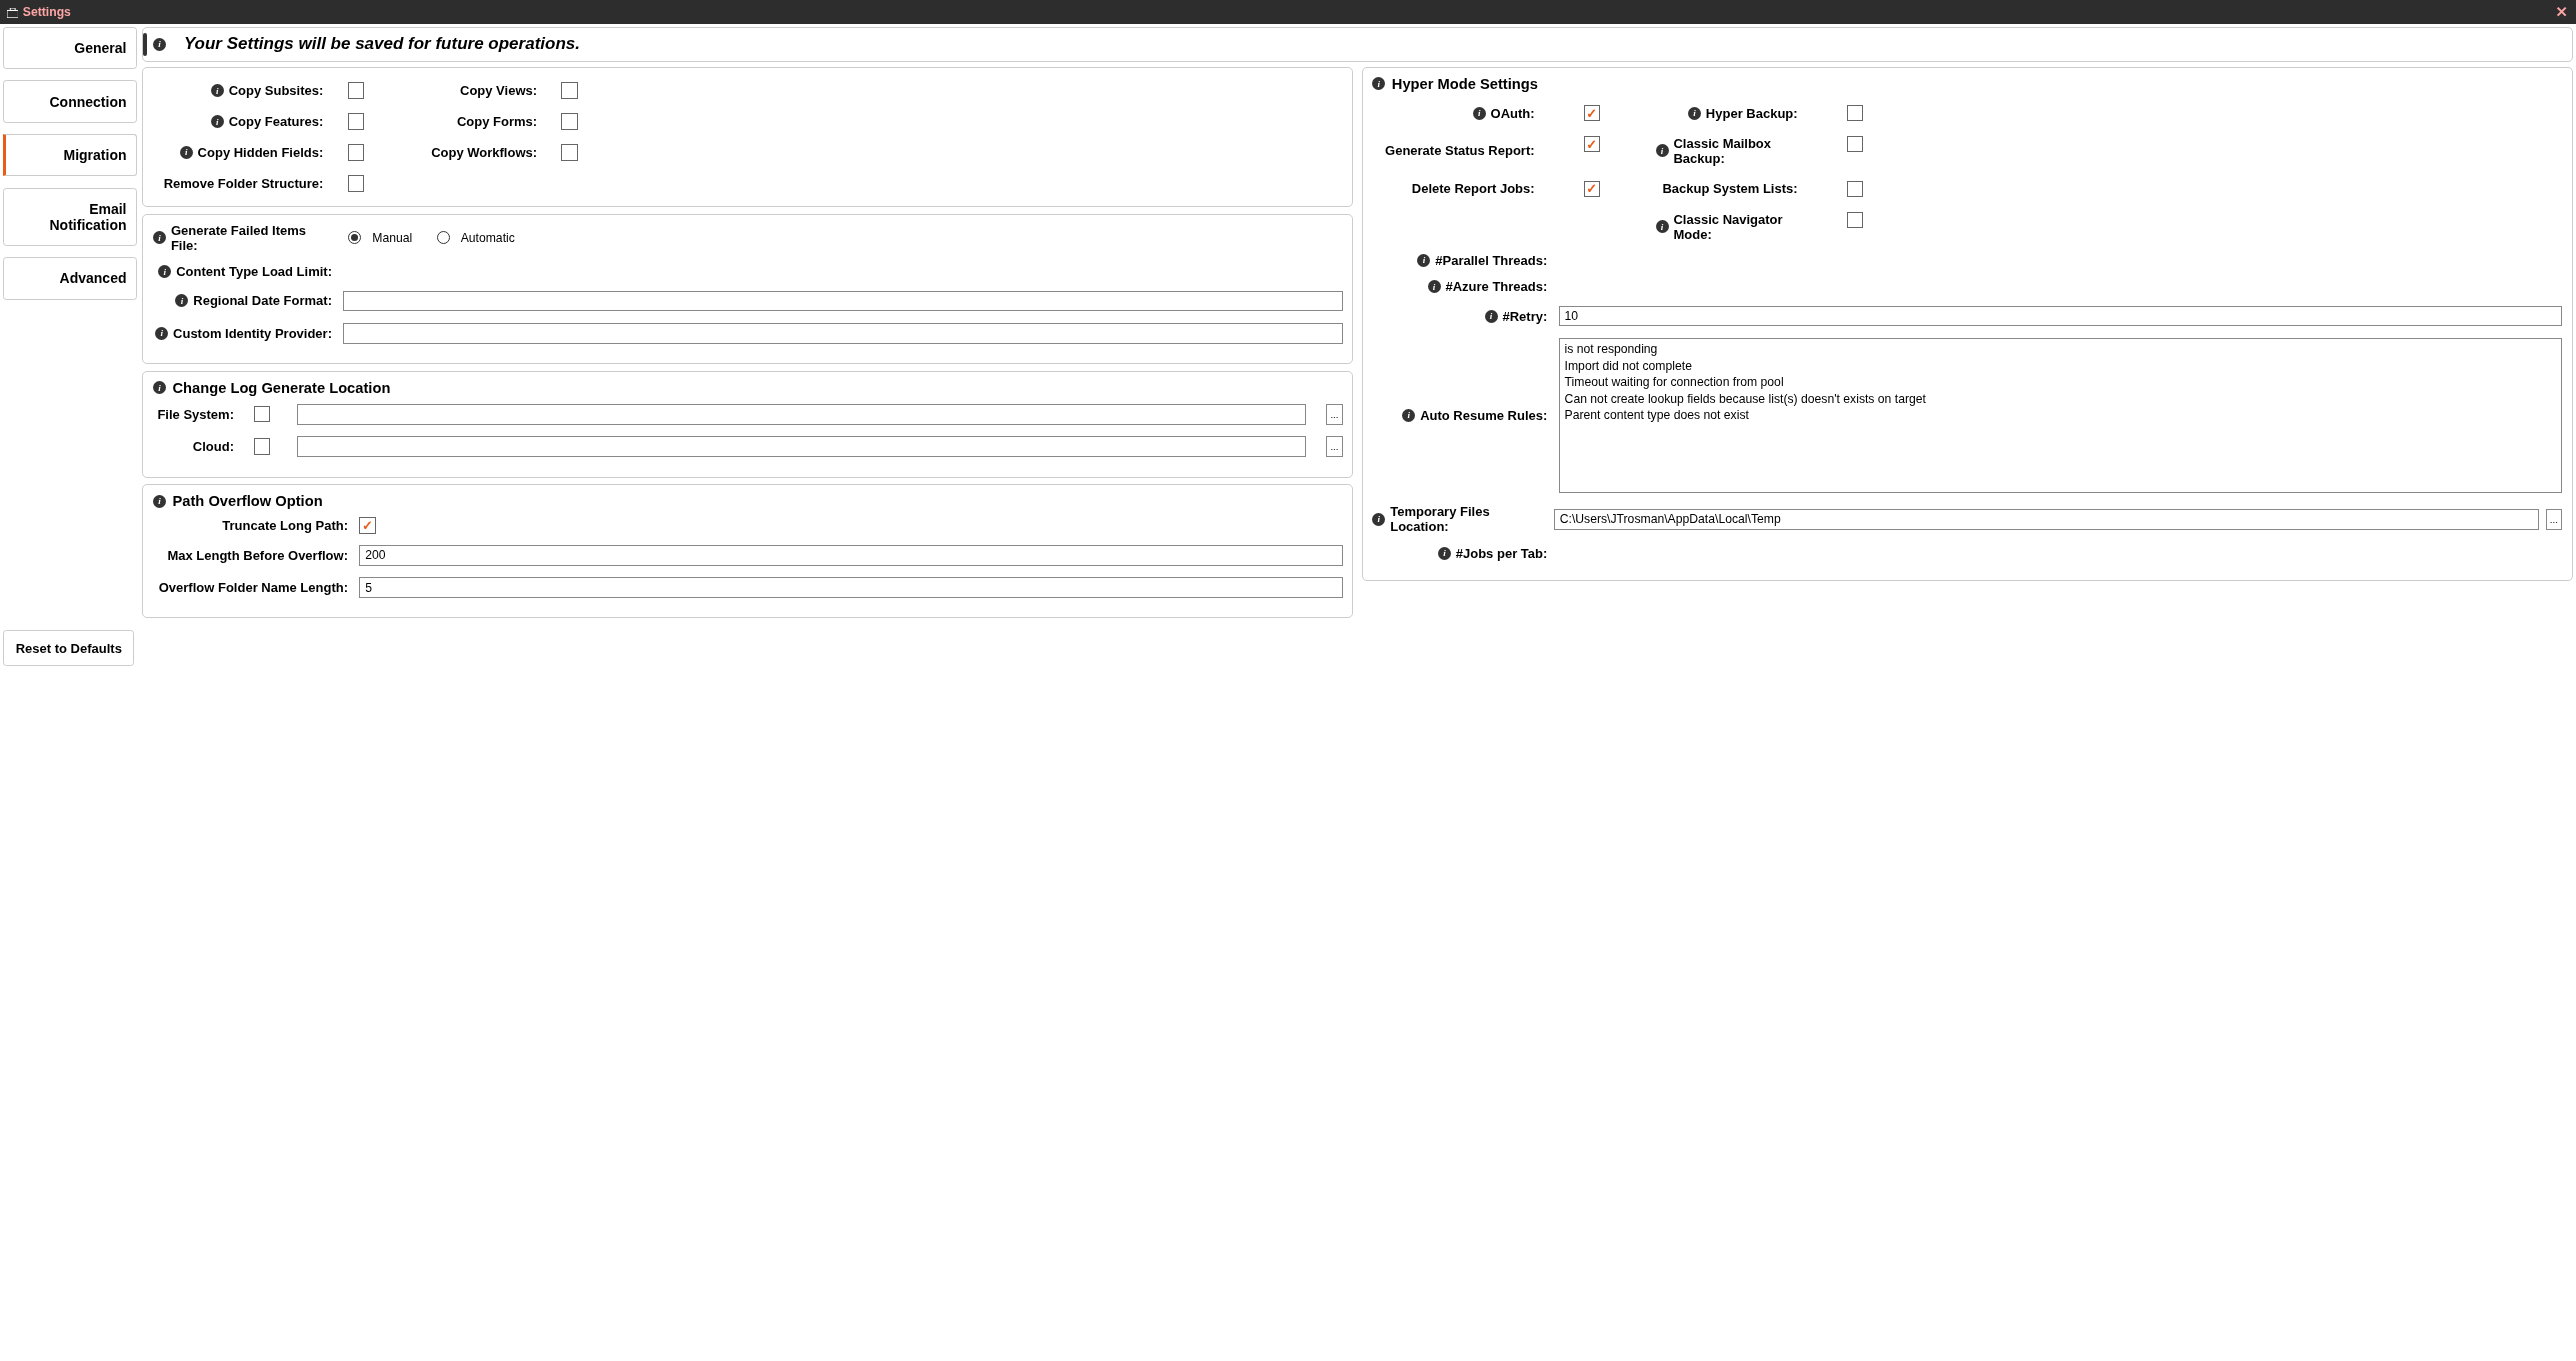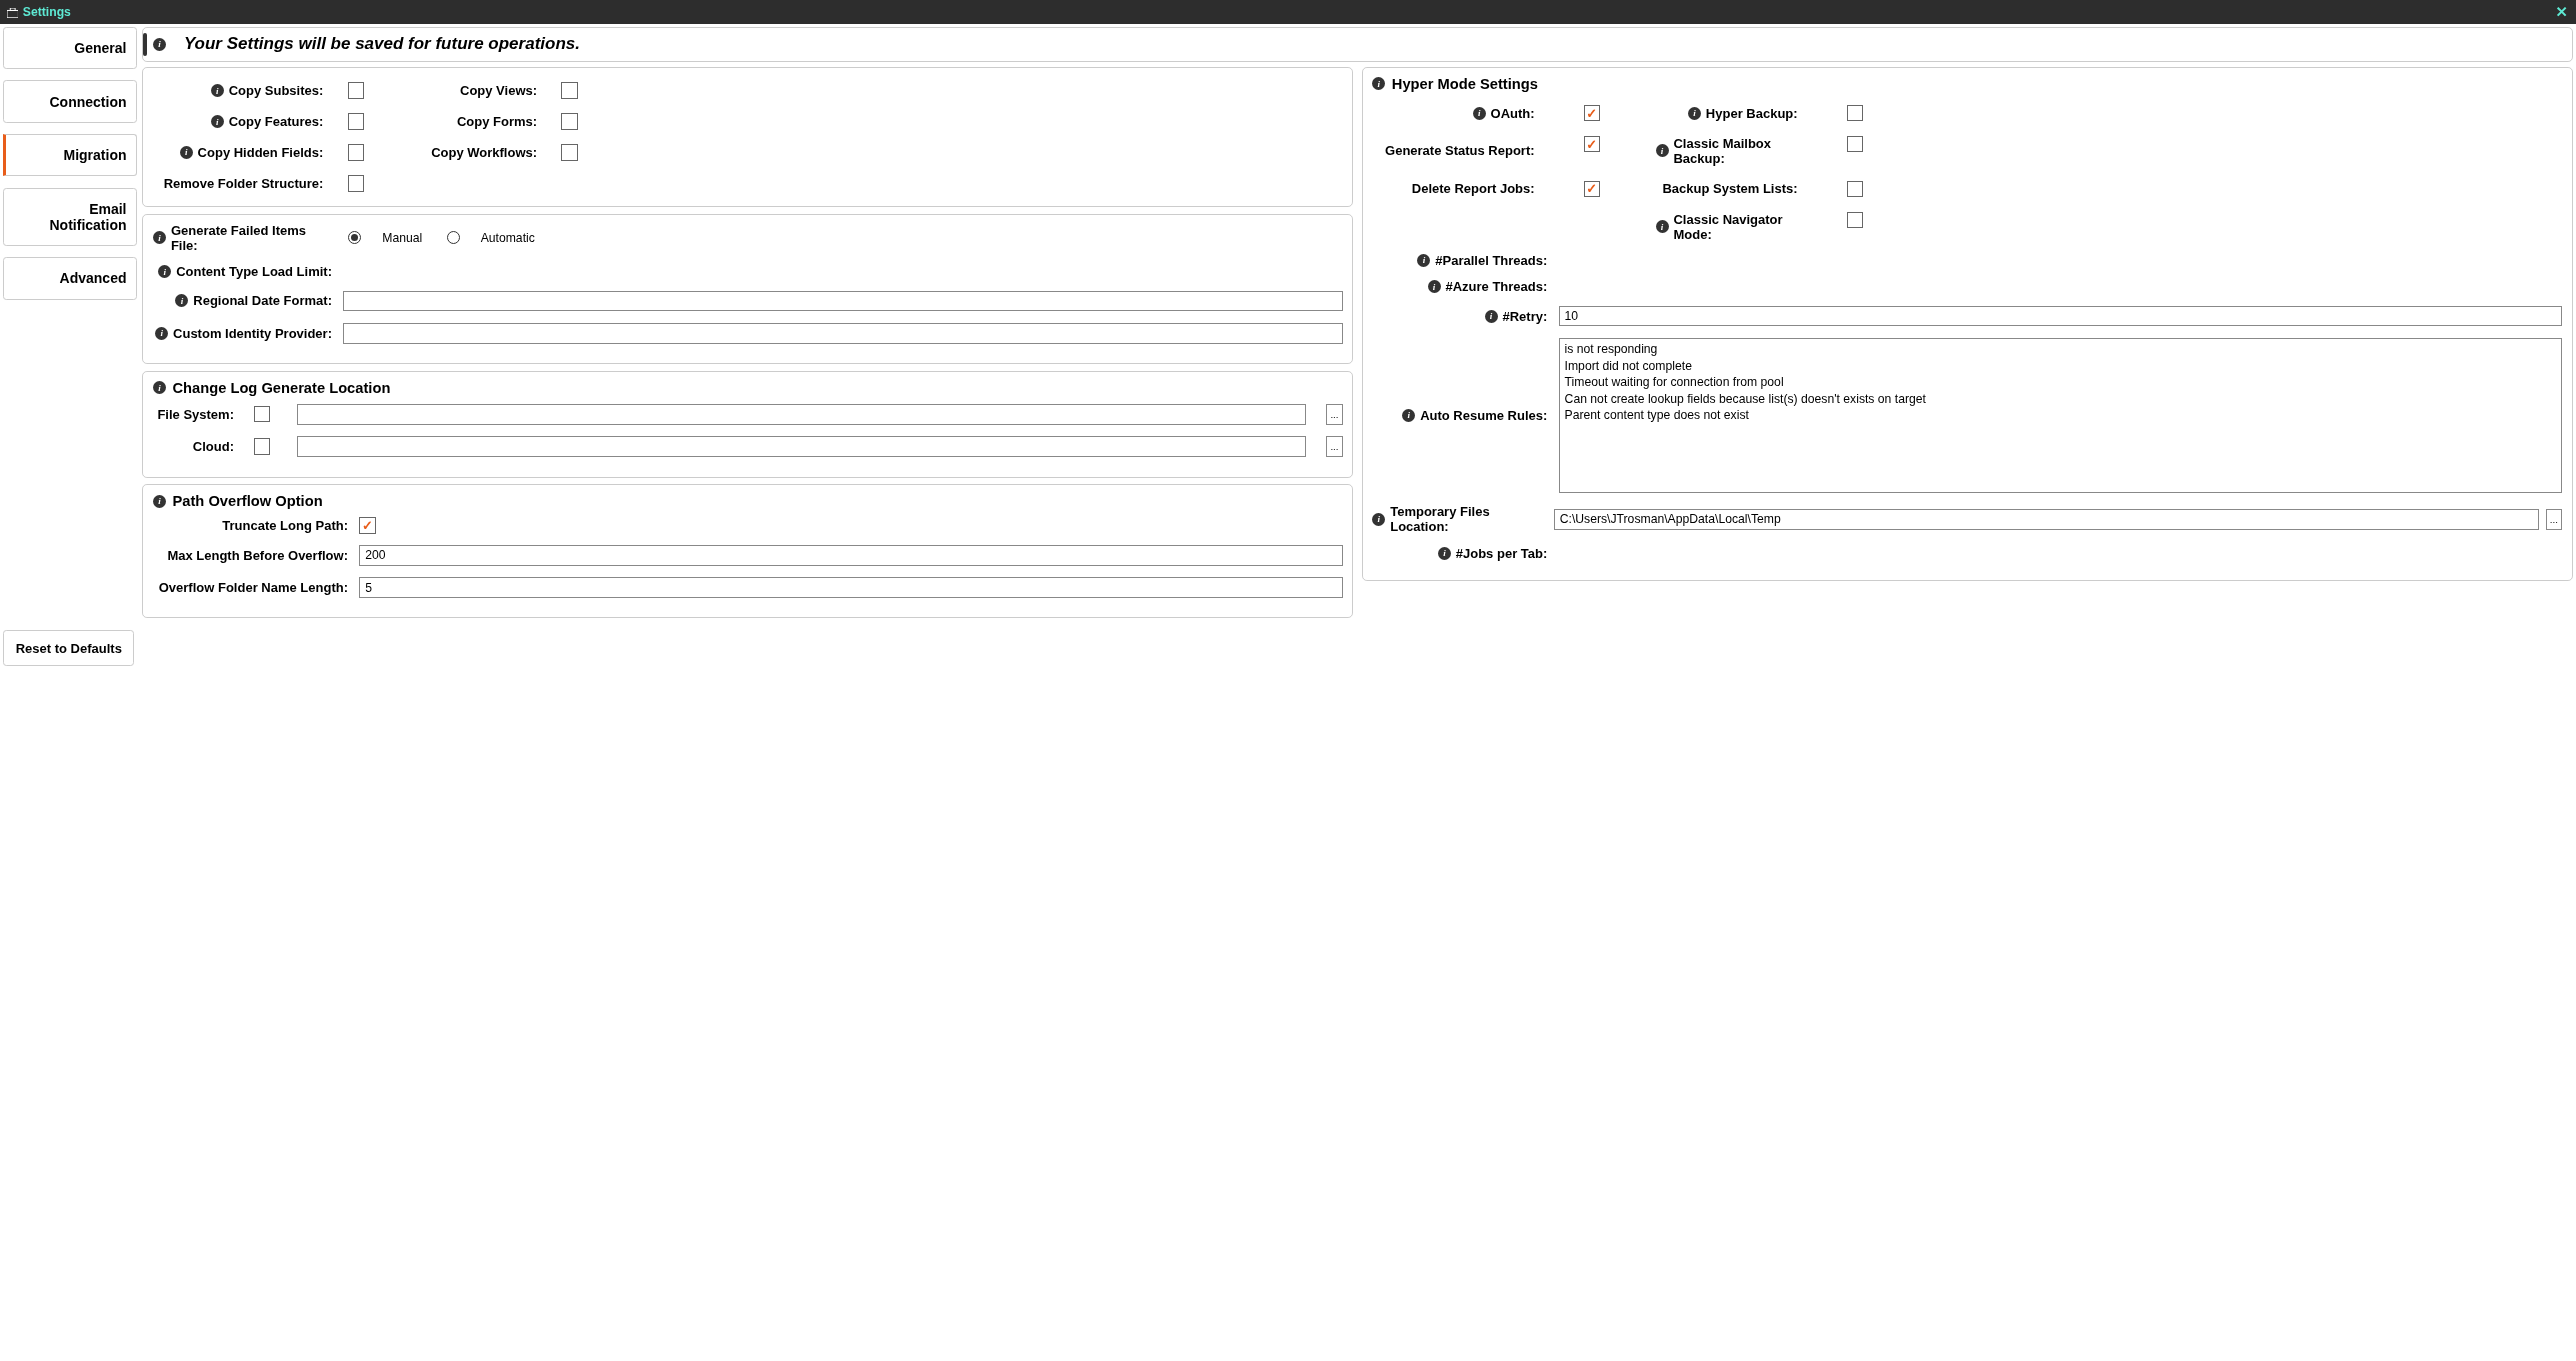--- a/index.html
+++ b/index.html
@@ -4,21 +4,21 @@
 <style>
 * { box-sizing: border-box; margin: 0; padding: 0; }
 body {
   font-family: "Segoe UI", Arial, sans-serif;
   font-size: 12.2px;
   color: #000;
   background: #fff;
 }
 .titlebar {
   background: #2d2d2d;
-  color: #5eead4;
+  color: #fca5a5;
   padding: 3.3px 6.5px;
   display: flex;
   align-items: center;
   justify-content: space-between;
   font-size: 12.2px;
   font-weight: 600;
 }
 .titlebar .left { display: flex; align-items: center; gap: 4.9px; }
 .titlebar .app-icon { width: 11.4px; height: 9.8px; display: inline-block; }
 .titlebar .app-icon svg { width: 100%; height: 100%; }
@@ -179,21 +179,21 @@
 }
 .copy-grid .label-cell { justify-content: flex-end; }
 .failed-items-row {
   display: grid;
   grid-template-columns: 179px 1fr;
   align-items: center;
   gap: 11.4px;
   margin-bottom: 11.4px;
 }
 .radio-group { display: flex; gap: 24.4px; align-items: center; padding-left: 4.9px; }
-.radio-opt { display: flex; align-items: center; gap: 21px; font-size: 12.2px; }
+.radio-opt { display: flex; align-items: center; gap: 11px; font-size: 12.2px; }
 .text-row {
   display: grid;
   grid-template-columns: 179px 1fr;
   align-items: center;
   gap: 11.4px;
   margin-bottom: 11.4px;
 }
 .storage-row {
   display: grid;
   grid-template-columns: 81px 23px 1fr 16.3px;

